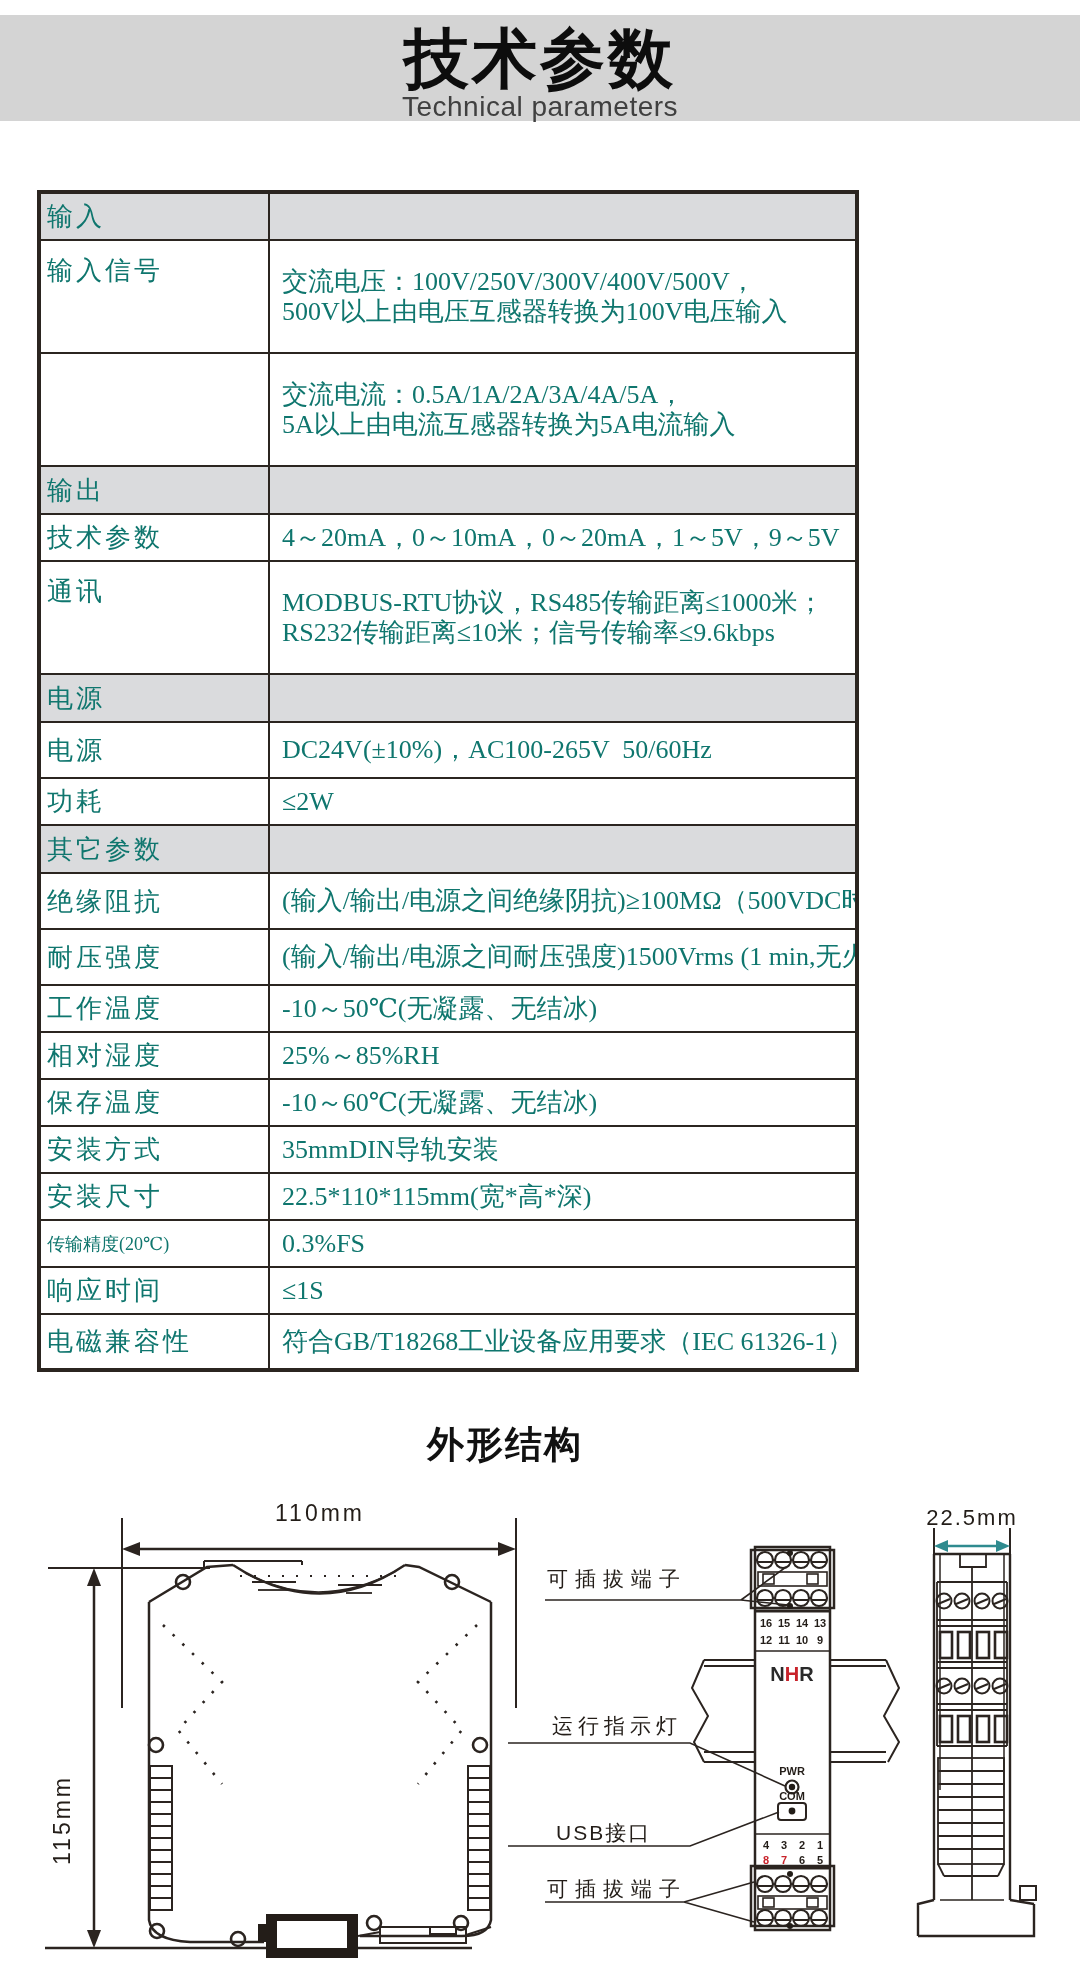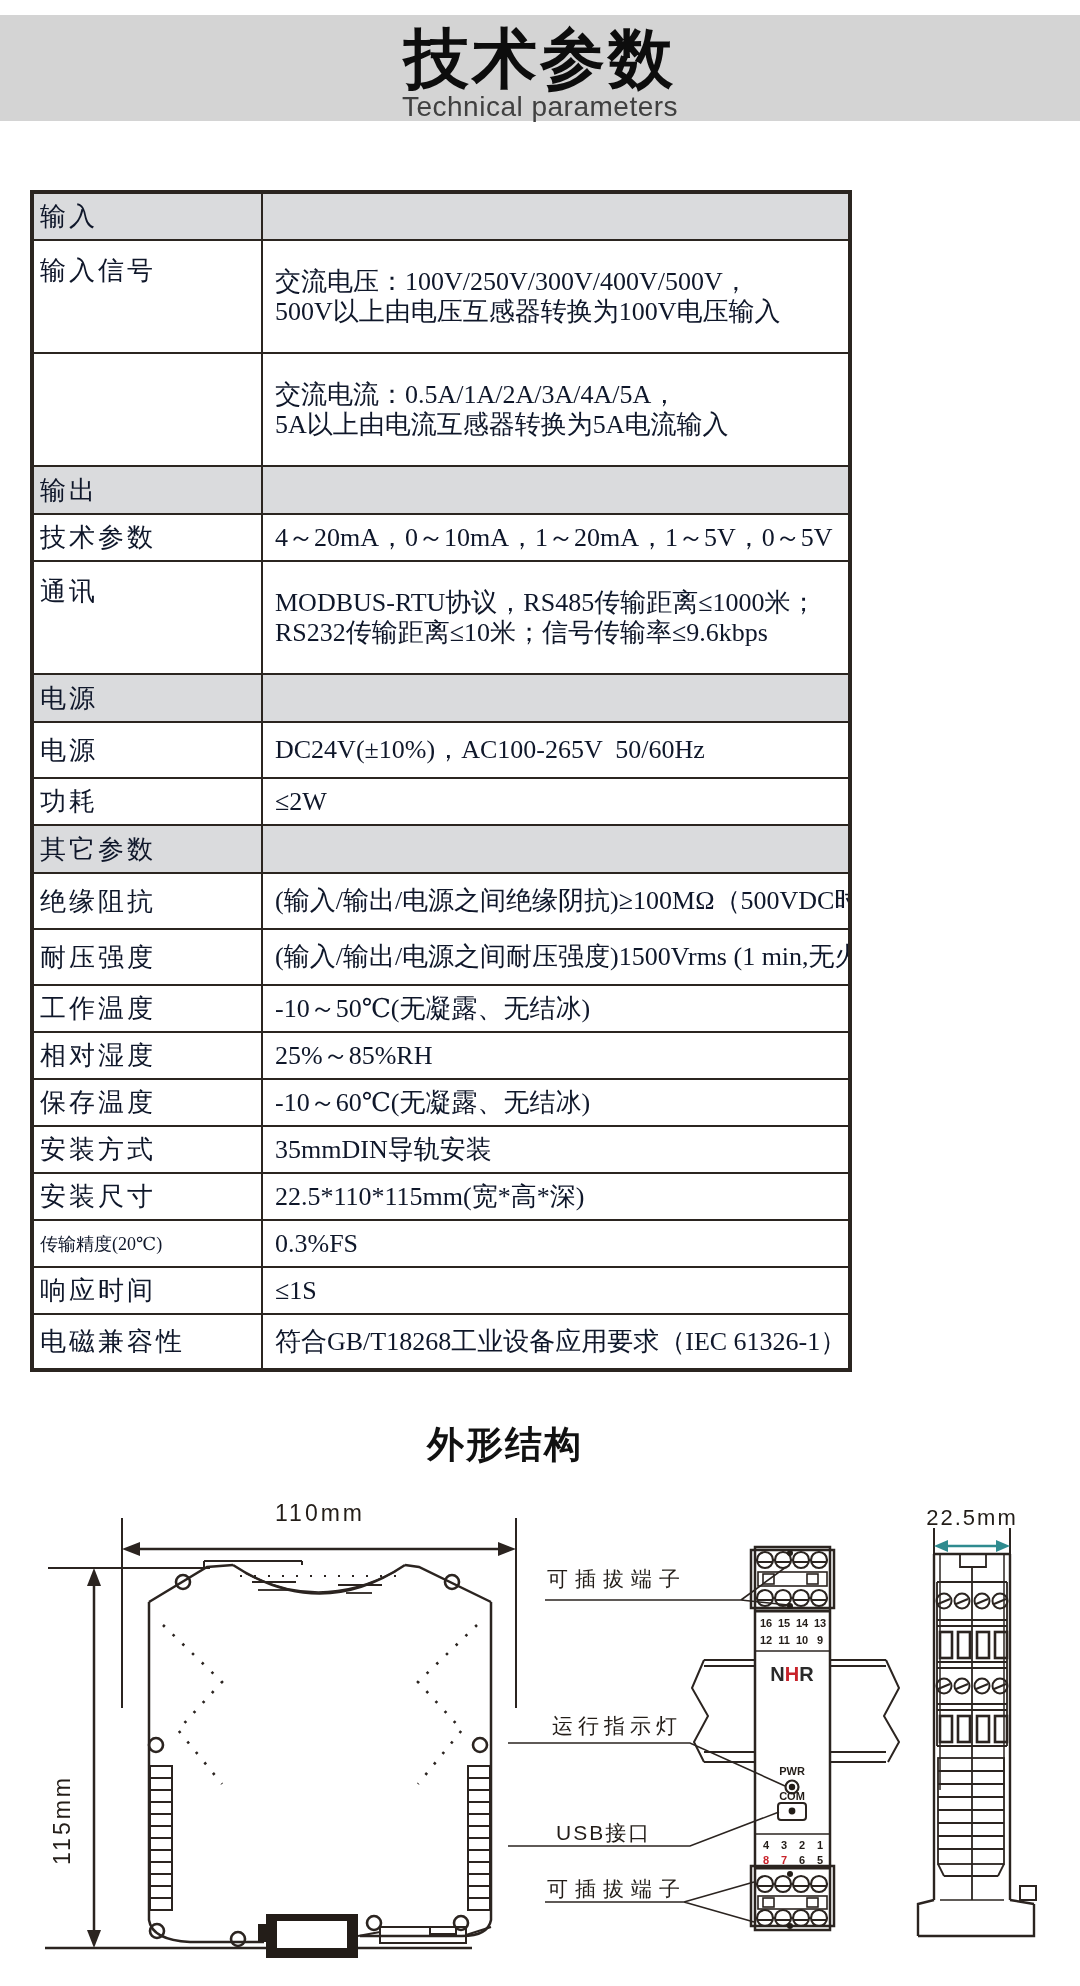--- a/index.html
+++ b/index.html
@@ -6,22 +6,22 @@
   .page{position:relative;width:1080px;height:1986px;background:#ffffff;overflow:hidden;
         font-family:"Liberation Sans", sans-serif;color:#1e1915;}
 
   
   .hdr-band{position:absolute;top:15px;left:0;width:1080px;height:106px;background:#d4d4d4;text-align:center;}
   .hdr-title{margin-top:8px;font-size:65px;font-weight:bold;letter-spacing:3px;color:#0d0d0d;
              font-family:"Liberation Sans", sans-serif;line-height:1.1;}
   .hdr-sub{font-size:28px;color:#404040;margin-top:-4px;letter-spacing:0.5px;}
 
   
-  table.spec{position:absolute;top:190px;left:30px;width:818px;border-collapse:collapse;table-layout:fixed;
-             font-family:"Liberation Serif","DejaVu Serif",serif;font-size:26px;color:#0f172a;}
+  table.spec{position:absolute;top:190px;left:37px;width:818px;border-collapse:collapse;table-layout:fixed;
+             font-family:"Liberation Serif","DejaVu Serif",serif;font-size:26px;color:#0f766e;}
   table.spec td{border:2px solid #2b2520;vertical-align:middle;overflow:hidden;}
   table.spec{border:4px solid #2b2520;}
   td.lab{padding:0 2px 0 6px;letter-spacing:3px;}
   td.lab.tight{letter-spacing:0;font-size:18px;}
   td.val{padding:0 4px 0 12px;margin-left:40px;}
   .vline{white-space:pre;line-height:1.15;}
   tr.sec td{background:#dadbdd;}
   tr.sec{height:48px;}
   tr.h1{height:47px;}
   tr.h2{height:113px;}
@@ -77,21 +77,21 @@
             <div class="vline">5A以上由电流互感器转换为5A电流输入</div>
           </td>
         </tr>
       <tr class="sec">
         <td class="lab">输出</td>
           <td class="val"></td>
         </tr>
       <tr class="h1">
         <td class="lab">技术参数</td>
         <td class="val">
-            <div class="vline">4～20mA，0～10mA，1～20mA，1～5V，0～5V</div>
+            <div class="vline">4～20mA，0～10mA，0～20mA，1～5V，9～5V</div>
           </td>
         </tr>
       <tr class="h2">
         <td class="lab">通讯</td>
         <td class="val">
             <div class="vline">MODBUS-RTU协议，RS485传输距离≤1000米；</div>
             <div class="vline">RS232传输距离≤10米；信号传输率≤9.6kbps</div>
           </td>
         </tr>
       <tr class="sec">

